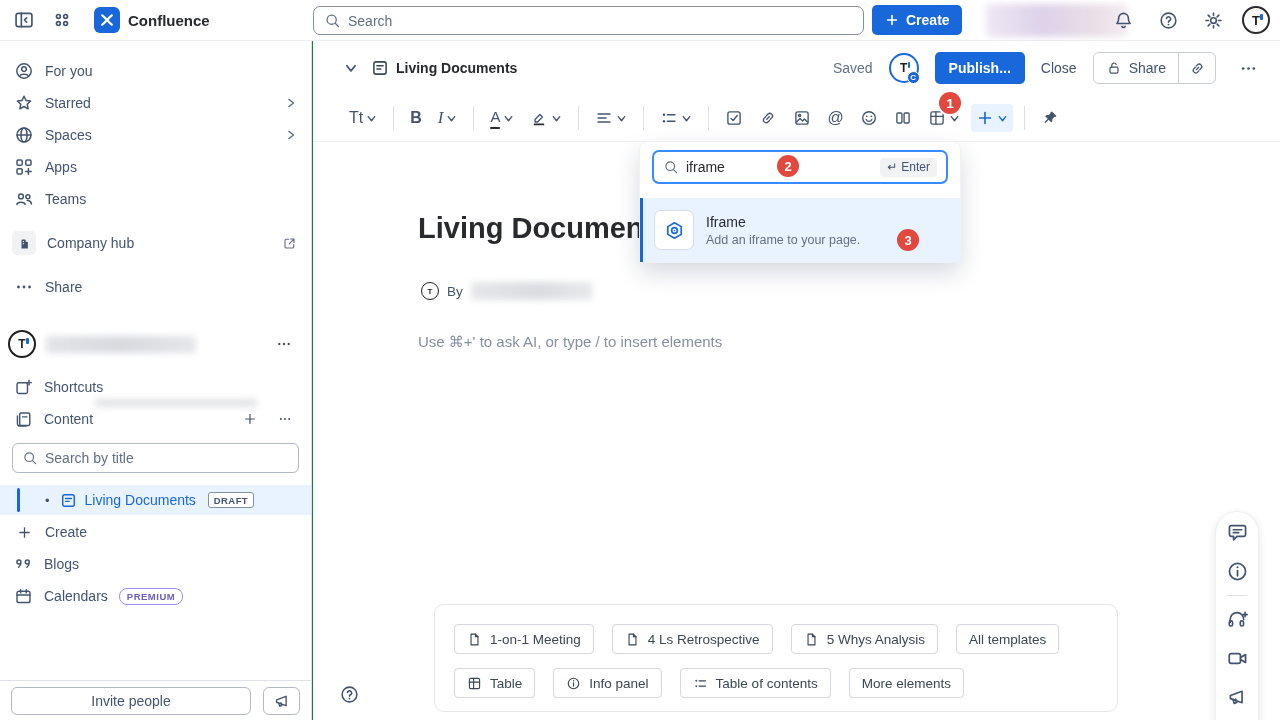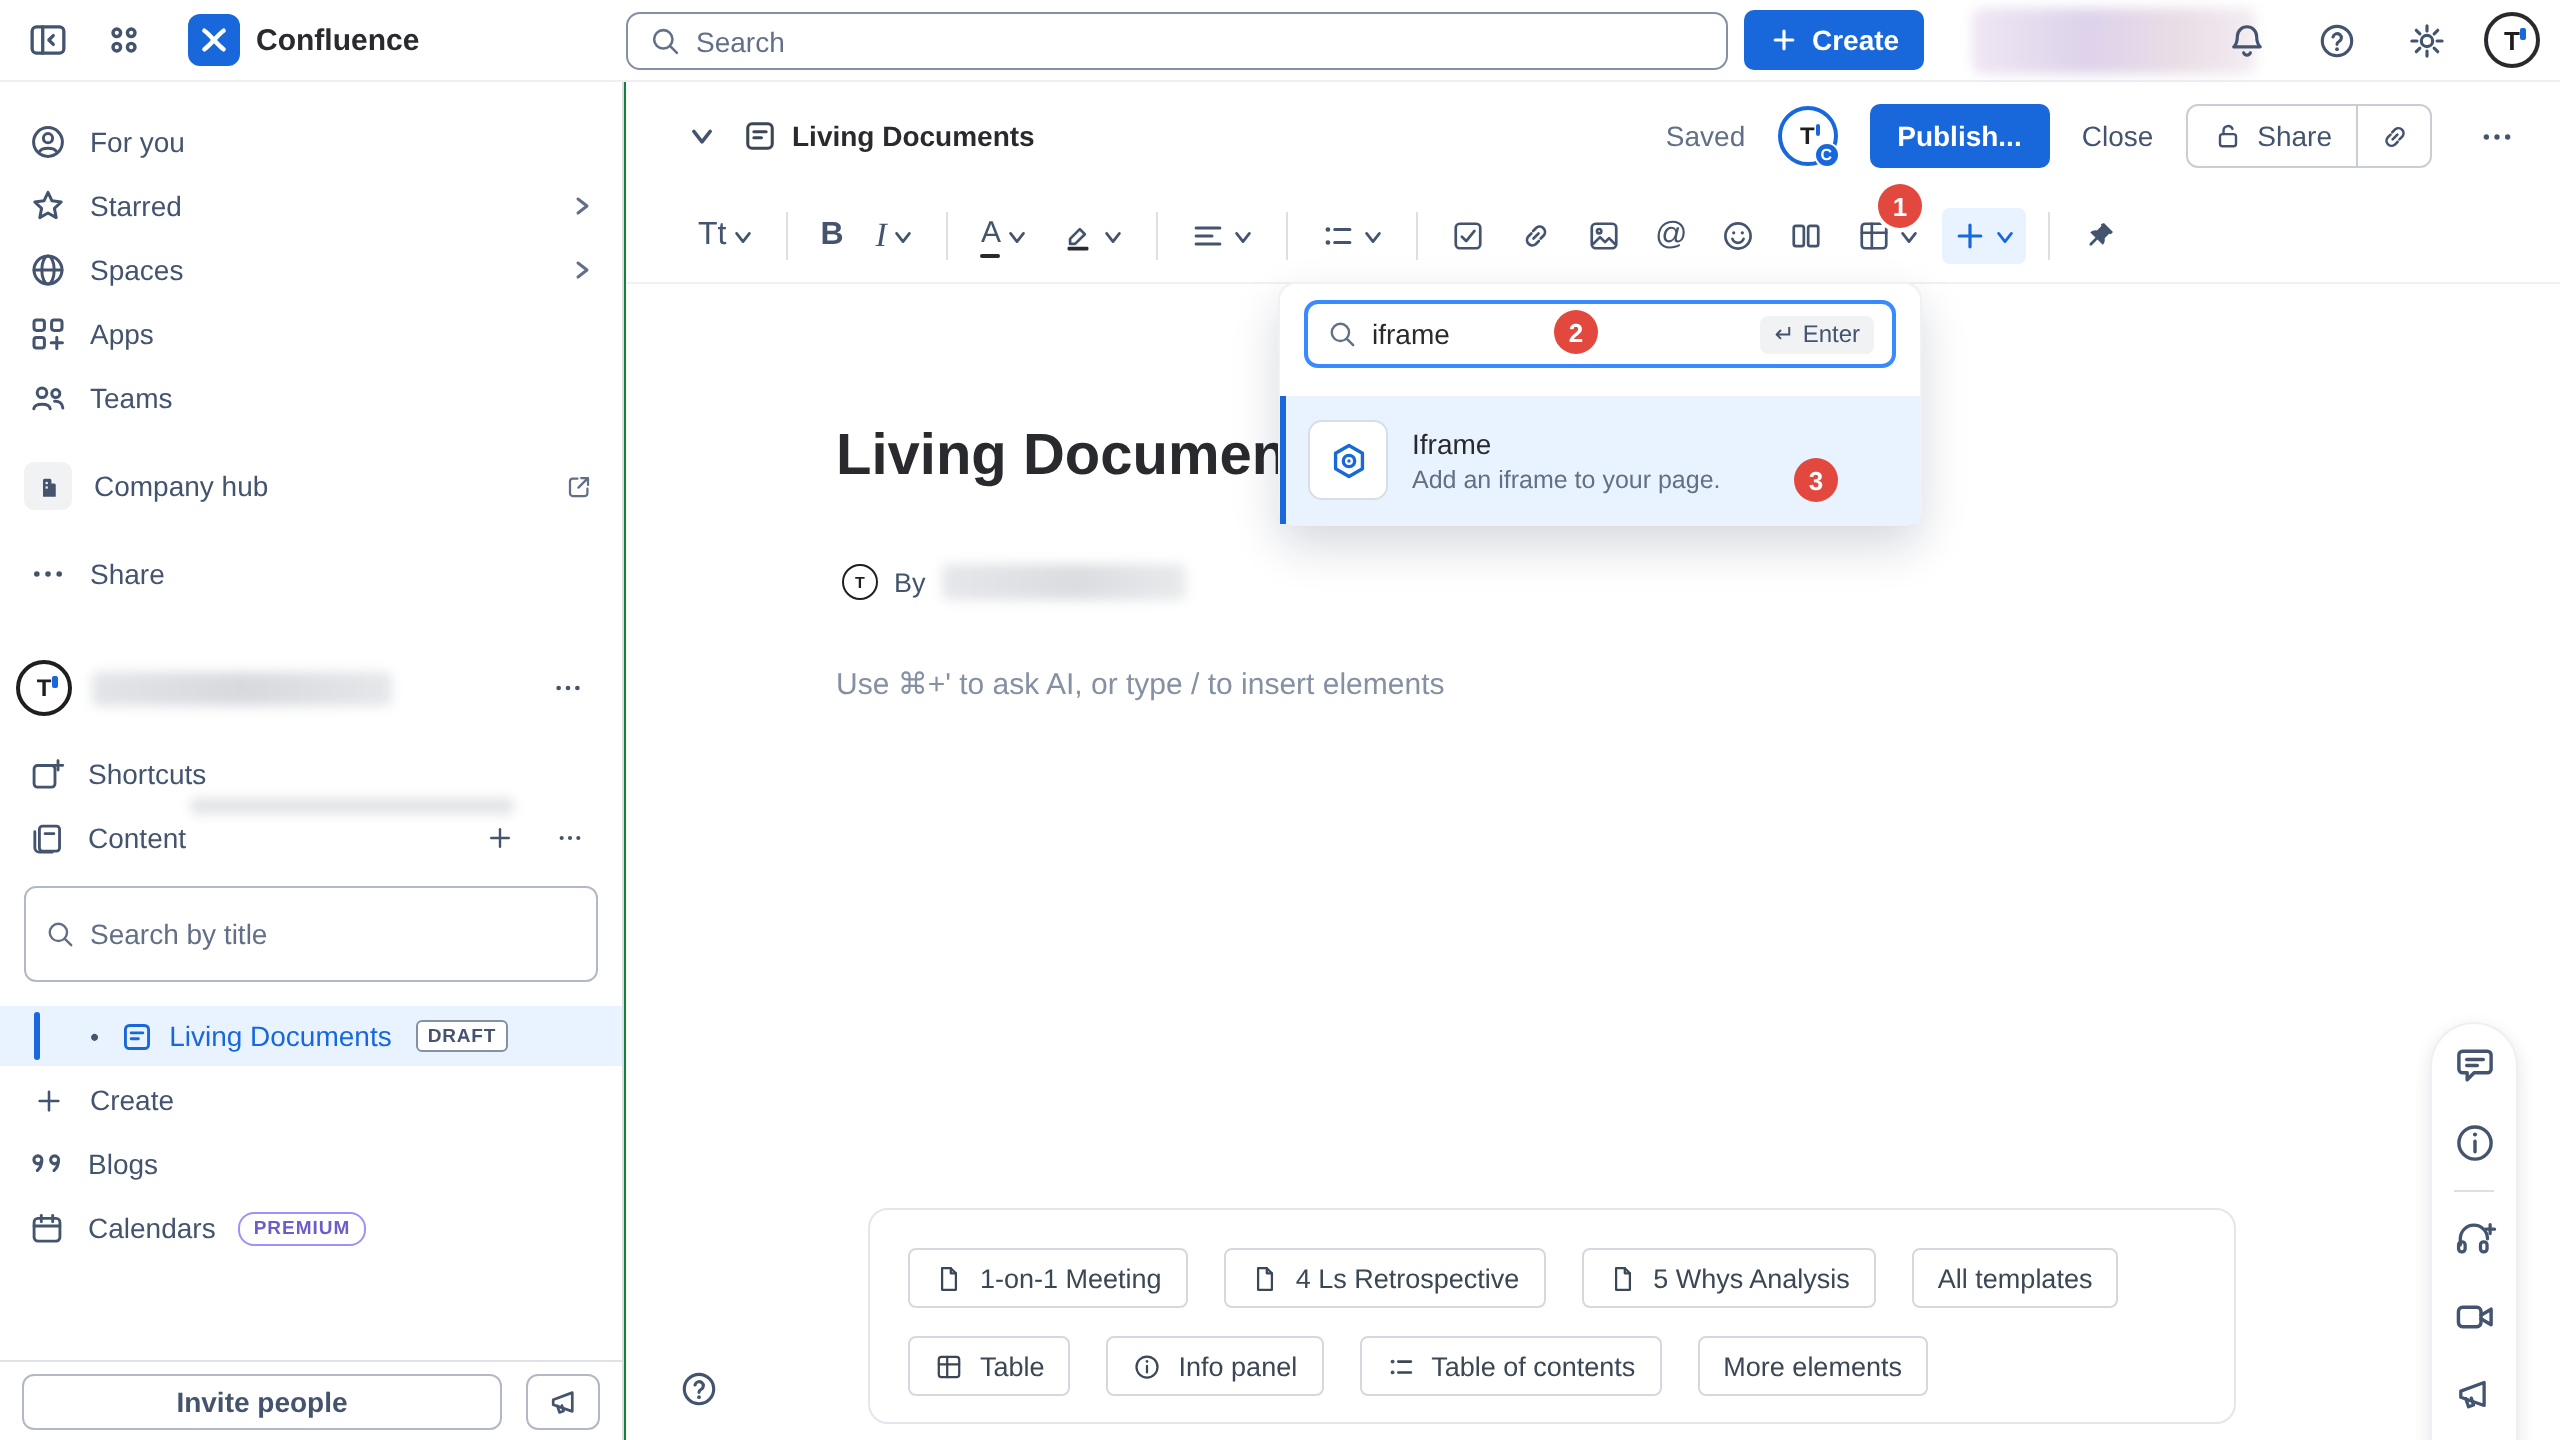--- a/index.html
+++ b/index.html
@@ -33,36 +33,36 @@
   .srow{height:32px;display:flex;align-items:center;padding:0 14px;gap:11px;font-size:14px;color:#44546E;width:100%;text-align:left}
   .srow .lbl{flex:1}
   .srow .chev{color:#626F86}
   .mt12{margin-top:12px}
   .tile24{width:24px;height:24px;border-radius:5px;background:#F1F2F4;display:flex;align-items:center;justify-content:center;margin-left:-2px}
   .space-head{margin-top:21px;height:40px;display:flex;align-items:center;padding:0 14px 0 8px;gap:10px}
   .avatar-sm{width:28px;height:28px;border-radius:50%;border:2px solid #1F1F21;background:#fff;display:flex;align-items:center;justify-content:center}
   .blur-name{height:17px;width:150px;border-radius:3px;background:linear-gradient(90deg,#E3E4E8,#D7D9DE 50%,#E6E7EA);filter:blur(3px)}
   .blur-strip{position:absolute;left:95px;top:358px;width:162px;height:8px;border-radius:3px;background:#E2E3E7;filter:blur(3px)}
   .srow28{height:28px;display:flex;align-items:center;padding:0 14px;gap:11px;font-size:14px;color:#44546E}
-  .side-search{margin:10px 12px 12px;height:48px;border:1px solid #B3B9C4;border-radius:6px;display:flex;align-items:center;gap:7px;padding:0 9px;color:#626F86}
+  .side-search{margin:10px 12px 12px;height:30px;border:1px solid #B3B9C4;border-radius:6px;display:flex;align-items:center;gap:7px;padding:0 9px;color:#626F86}
   .side-search input{border:none;outline:none;flex:1;font-size:14px;background:transparent;color:#292A2E}
   .side-search input::placeholder{color:#626F86}
   .tree-row{height:24px;display:flex;align-items:center;gap:7px;padding:0 8px 0 27px;font-size:14px;color:#2E3742;margin-top:14px}
   .tree-row .sp-name{font-weight:700;color:#2E3742}
   .blur-sm{height:14px;width:88px;border-radius:3px;background:#DFE1E5;filter:blur(3px)}
   .tree-sel{position:relative;margin-top:5px;height:30px;display:flex;align-items:center;gap:8px;padding-left:45px;background:#E9F2FF}
   .tree-sel .bar{position:absolute;left:17px;top:3px;bottom:3px;width:3px;border-radius:2px;background:#1868DB}
   .tree-sel .dot{color:#44546E;font-size:13px;margin-right:2px}
   .tree-sel .pg{color:#1868DB;font-size:14px;font-weight:500}
   .draft{margin-left:4px;font-size:9.5px;font-weight:700;letter-spacing:.4px;color:#44546E;border:1px solid #8590A2;border-radius:3px;padding:1.5px 5px;background:#fff}
   .side-create{margin-top:5px;height:24px;display:flex;align-items:center;gap:12px;padding:0 14px 0 16px;font-size:14px;color:#44546E}
   .srow24{margin-top:8px;height:24px;display:flex;align-items:center;gap:11px;padding:0 14px;font-size:14px;color:#44546E;width:100%;text-align:left}
   .premium{font-size:9.5px;font-weight:700;letter-spacing:.5px;color:#6E5DC6;border:1px solid #9F8FFF;border-radius:8px;padding:2px 7px;background:#fff}
   .side-foot{position:absolute;left:0;right:0;bottom:0;height:40px;border-top:1px solid #E0E2E7;display:flex;align-items:center;gap:12px;padding:0 11px}
-  .invite-btn{flex:1;height:28px;border:1px solid #B3B9C4;border-radius:6px;font-size:14px;font-weight:700;color:#44546E;display:flex;align-items:center;justify-content:center}
+  .invite-btn{flex:1;height:28px;border:1px solid #B3B9C4;border-radius:6px;font-size:14px;font-weight:400;color:#44546E;display:flex;align-items:center;justify-content:center}
   .mega-btn{width:37px;height:28px;border:1px solid #B3B9C4;border-radius:6px;display:flex;align-items:center;justify-content:center;color:#44546E}
 
   
   .main{position:absolute;left:313px;top:41px;right:0;bottom:0;background:#fff}
   .page-head{position:absolute;left:0;top:0;right:0;height:54px;display:flex;align-items:center;padding:0 16px 0 26px}
   .ph-title{font-size:14px;font-weight:700;color:#292A2E;margin-left:7px}
   .ph-right{margin-left:auto;display:flex;align-items:center;gap:16px}
   .saved{font-size:14px;color:#626F86}
   .avatar-ring{width:30px;height:30px;border-radius:50%;border:2px solid #1868DB;background:#fff;display:flex;align-items:center;justify-content:center;position:relative}
   .cbadge{position:absolute;right:-3px;bottom:-3px;width:13px;height:13px;border-radius:50%;background:#1868DB;border:1.5px solid #fff;color:#fff;font-size:8px;font-weight:700;display:flex;align-items:center;justify-content:center}

